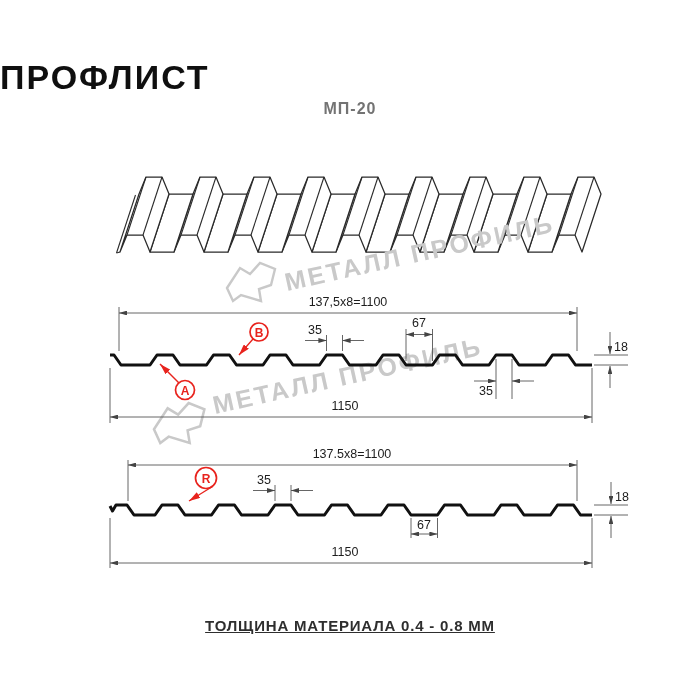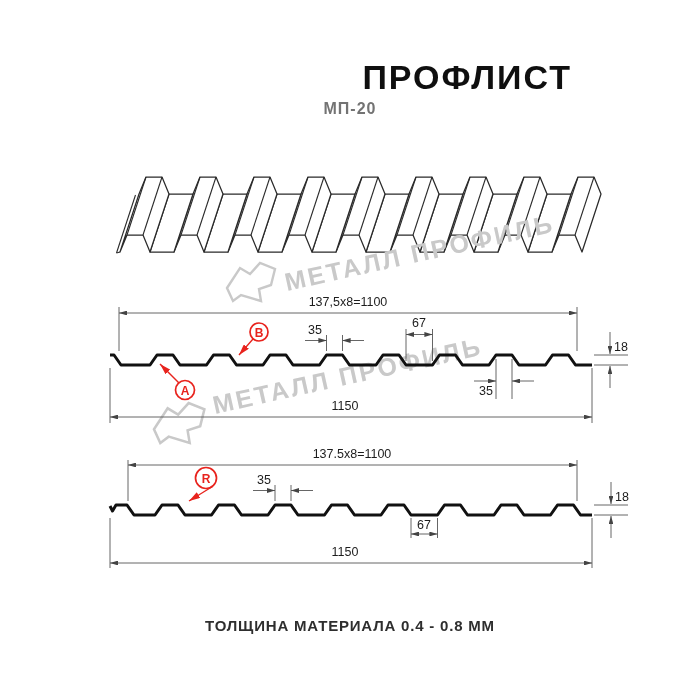--- a/index.html
+++ b/index.html
@@ -1,23 +1,23 @@
 <!DOCTYPE html>
 <html><head>
 <meta charset="utf-8">
 <style>
   html,body{margin:0;padding:0;background:#fff;}
   body{width:700px;height:700px;position:relative;overflow:hidden;
        font-family:"Liberation Sans",sans-serif;}
-  .title{position:absolute;top:58px;left:0;width:572px;text-align:right;
+  .title{position:absolute;top:58px;left:0;width:572px;text-align:left;
          font-weight:bold;font-size:34px;letter-spacing:2px;color:#0f0f0f;}
   .subtitle{position:absolute;top:100px;left:0;width:700px;text-align:center;
          font-weight:600;font-size:16px;letter-spacing:1px;color:#737373;}
   .footer{position:absolute;top:617px;left:0;width:700px;text-align:center;
-         font-weight:600;font-size:15px;letter-spacing:.8px;color:#2e2e2e;}
+         font-weight:600;font-size:15px;letter-spacing:.8px;color:#2e2e2e;text-decoration:underline;}
   svg.canvas{position:absolute;left:0;top:0;}
   .sheet{fill:#fff;stroke:#2a2a2a;stroke-width:1.25;stroke-linejoin:round;}
   .s3l{stroke:#2a2a2a;stroke-width:1.1;fill:none;}
   .prof{fill:none;stroke:#111;stroke-width:3;stroke-linejoin:round;}
   .dl{stroke:#555;stroke-width:.9;fill:none;}
   .dt{font-size:12.5px;fill:#1d1d1d;}
   .wm{font-weight:bold;font-size:25px;fill:#c9c9c9;letter-spacing:2.5px;}
   .wlogo{fill:none;stroke:#c9c9c9;stroke-width:2.4;stroke-linejoin:miter;}
   .redc{stroke:#e8231d;fill:none;stroke-width:1.7;}
   .redl{stroke:#e8231d;fill:none;stroke-width:1.4;}

